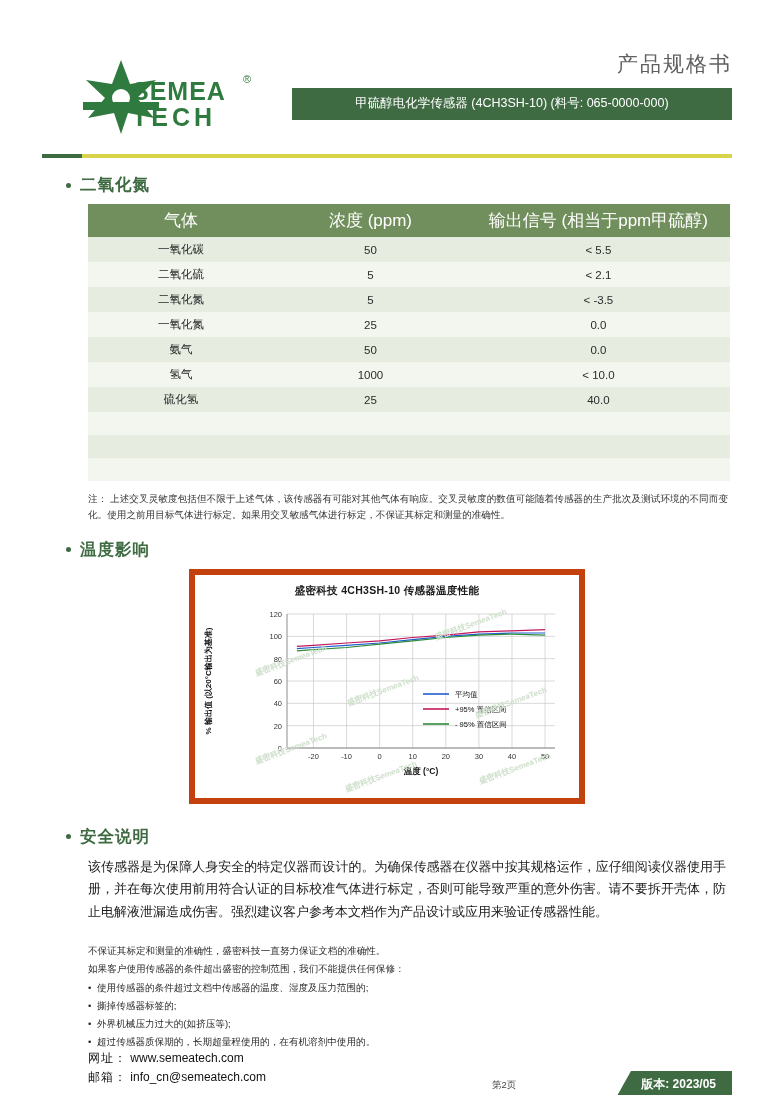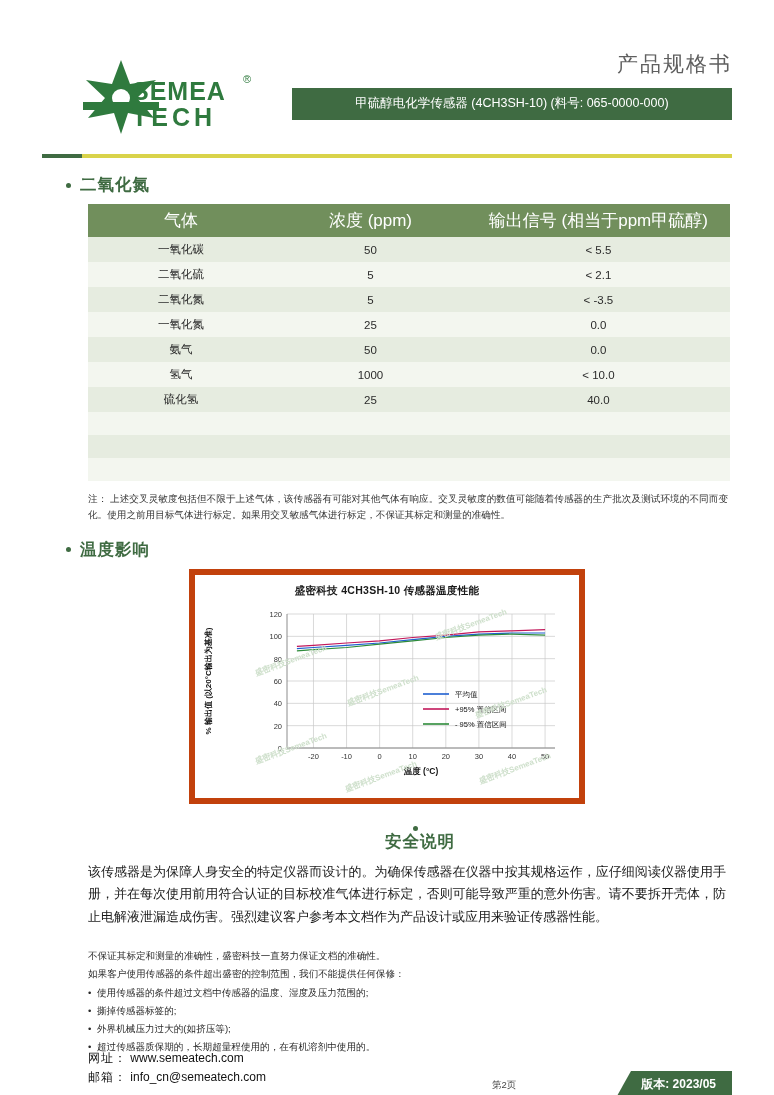--- a/index.html
+++ b/index.html
@@ -421,21 +421,21 @@
       </svg>
     <div class="wm" style="left:238px; top:44px;">盛密科技SemeaTech</div>
     <div class="wm" style="left:58px; top:80px;">盛密科技SemeaTech</div>
     <div class="wm" style="left:150px; top:110px;">盛密科技SemeaTech</div>
     <div class="wm" style="left:278px; top:122px;">盛密科技SemeaTech</div>
     <div class="wm" style="left:58px; top:168px;">盛密科技SemeaTech</div>
     <div class="wm" style="left:282px; top:188px;">盛密科技SemeaTech</div>
     <div class="wm" style="left:148px; top:196px;">盛密科技SemeaTech</div>
   </div>
 
-  <div class="sec-head" style="margin-top:22px;flex-direction:column;">
+  <div class="sec-head" style="margin-top:22px;">
     <span class="sec-bullet"></span>
     <span class="sec-title">安全说明</span>
   </div>
 
   <div class="safety-body">该传感器是为保障人身安全的特定仪器而设计的。为确保传感器在仪器中按其规格运作，应仔细阅读仪器使用手册，并在每次使用前用符合认证的目标校准气体进行标定，否则可能导致严重的意外伤害。请不要拆开壳体，防止电解液泄漏造成伤害。强烈建议客户参考本文档作为产品设计或应用来验证传感器性能。</div>
 
   <div class="small-block">
     <p>不保证其标定和测量的准确性，盛密科技一直努力保证文档的准确性。</p>
     <p>如果客户使用传感器的条件超出盛密的控制范围，我们不能提供任何保修：</p>
     <ul>

